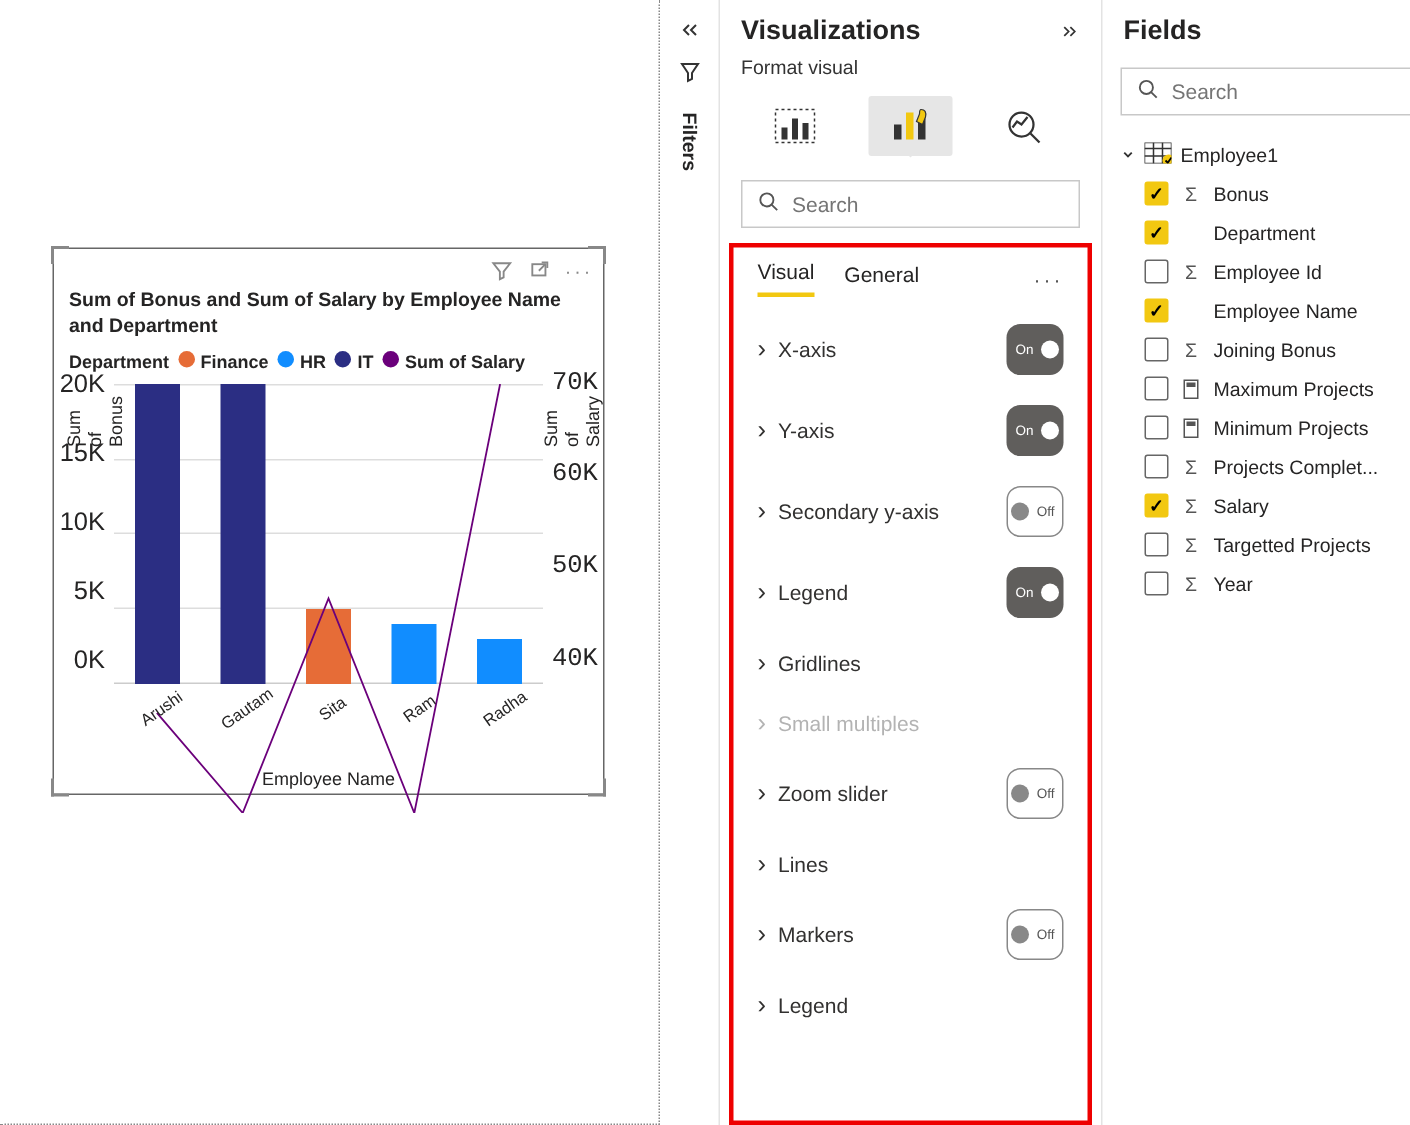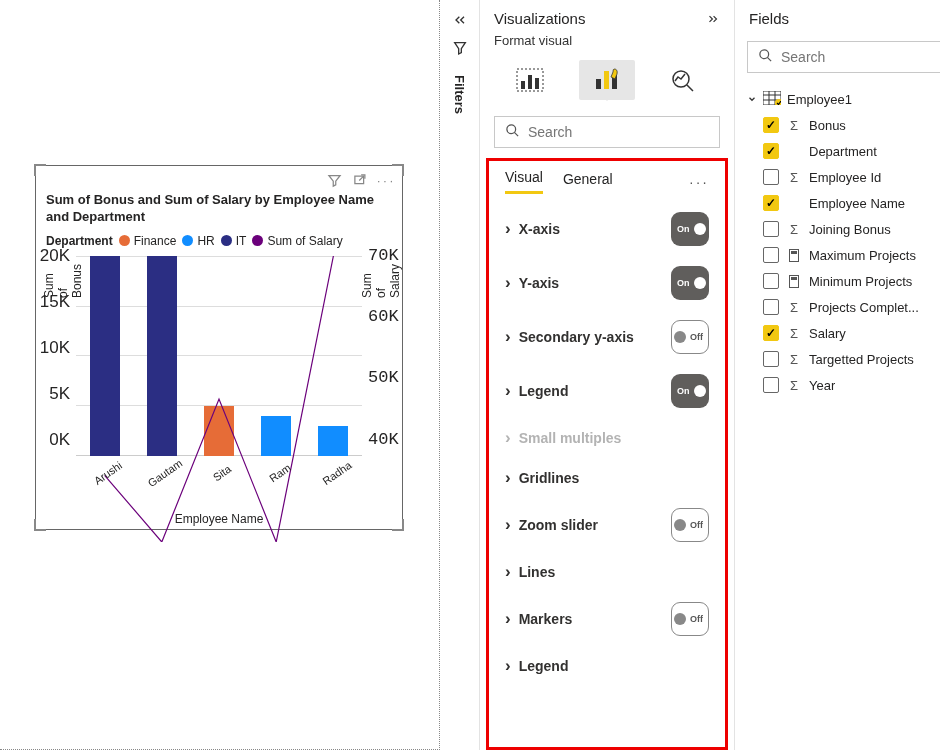--- a/index.html
+++ b/index.html
@@ -55,21 +55,21 @@
   }
   .legend-row {
     display: flex;
     align-items: center;
     gap: 6px;
     padding: 2px 10px 8px 10px;
     font-size: 12px;
     flex-wrap: wrap;
   }
   .legend-title { font-weight: 600; }
-  .legend-item { display: flex; align-items: center; gap: 4px; }
+  .legend-item { display: flex; align-items: flex-start; gap: 4px; font-weight: bold; }
   .swatch { width: 11px; height: 11px; border-radius: 50%; display: inline-block; }
   
   .plot {
     position: relative;
     margin: 0 14px 0 40px;
     height: 200px;
   }
   .yaxis-left, .yaxis-right {
     position: absolute;
     top: 0; bottom: 16px;
@@ -164,22 +164,22 @@
     display: flex;
     flex-direction: column;
   }
   .pane-vis { flex: 0 0 247px; }
   .pane-fields { flex: 0 0 210px; }
   .pane-header {
     display: flex;
     align-items: center;
     justify-content: space-between;
     padding: 10px 14px 4px 14px;
-    font-size: 15px;
-    font-weight: 400;
+    font-size: 18px;
+    font-weight: 700;
   }
   .pane-subheader {
     font-size: 13px;
     padding: 2px 14px 6px 14px;
     color: #333;
   }
   .chev { width: 14px; height: 14px; display: inline-flex; align-items: center; justify-content: center; cursor: pointer;}
   .format-icons {
     display: flex;
     justify-content: space-around;
@@ -244,21 +244,20 @@
     height: 530px;
   }
   .format-row {
     display: flex;
     align-items: center;
     justify-content: space-between;
     padding: 10px 4px;
     font-size: 14px;
     cursor: pointer;
     color: #323130;
-    font-weight: bold;
   }
   .format-row.disabled { color: #b3b3b3; }
   .format-row .label { display: flex; align-items: center; gap: 8px; }
   .chev-r::before { content: "›"; font-size: 17px; color: inherit; }
   .toggle {
     width: 38px; height: 34px;
     border-radius: 9px;
     background: #605e5c;
     position: relative;
     font-size: 9px;
@@ -547,30 +546,30 @@
         <div class="format-row">
           <span class="label">
             <span class="chev-r"></span>
             <span>Legend</span>
           </span>
           <span class="toggle on">
             <span class="tlabel">On</span>
             <span class="knob"></span>
           </span>
         </div>
+        <div class="format-row">
+          <span class="label">
+            <span class="chev-r"></span>
+            <span>Gridlines</span>
+          </span>
+        </div>
         <div class="format-row disabled">
           <span class="label">
             <span class="chev-r"></span>
             <span>Small multiples</span>
-          </span>
-        </div>
-        <div class="format-row">
-          <span class="label">
-            <span class="chev-r"></span>
-            <span>Gridlines</span>
           </span>
         </div>
         <div class="format-row">
           <span class="label">
             <span class="chev-r"></span>
             <span>Zoom slider</span>
           </span>
           <span class="toggle off">
             <span class="tlabel">Off</span>
             <span class="knob"></span>

